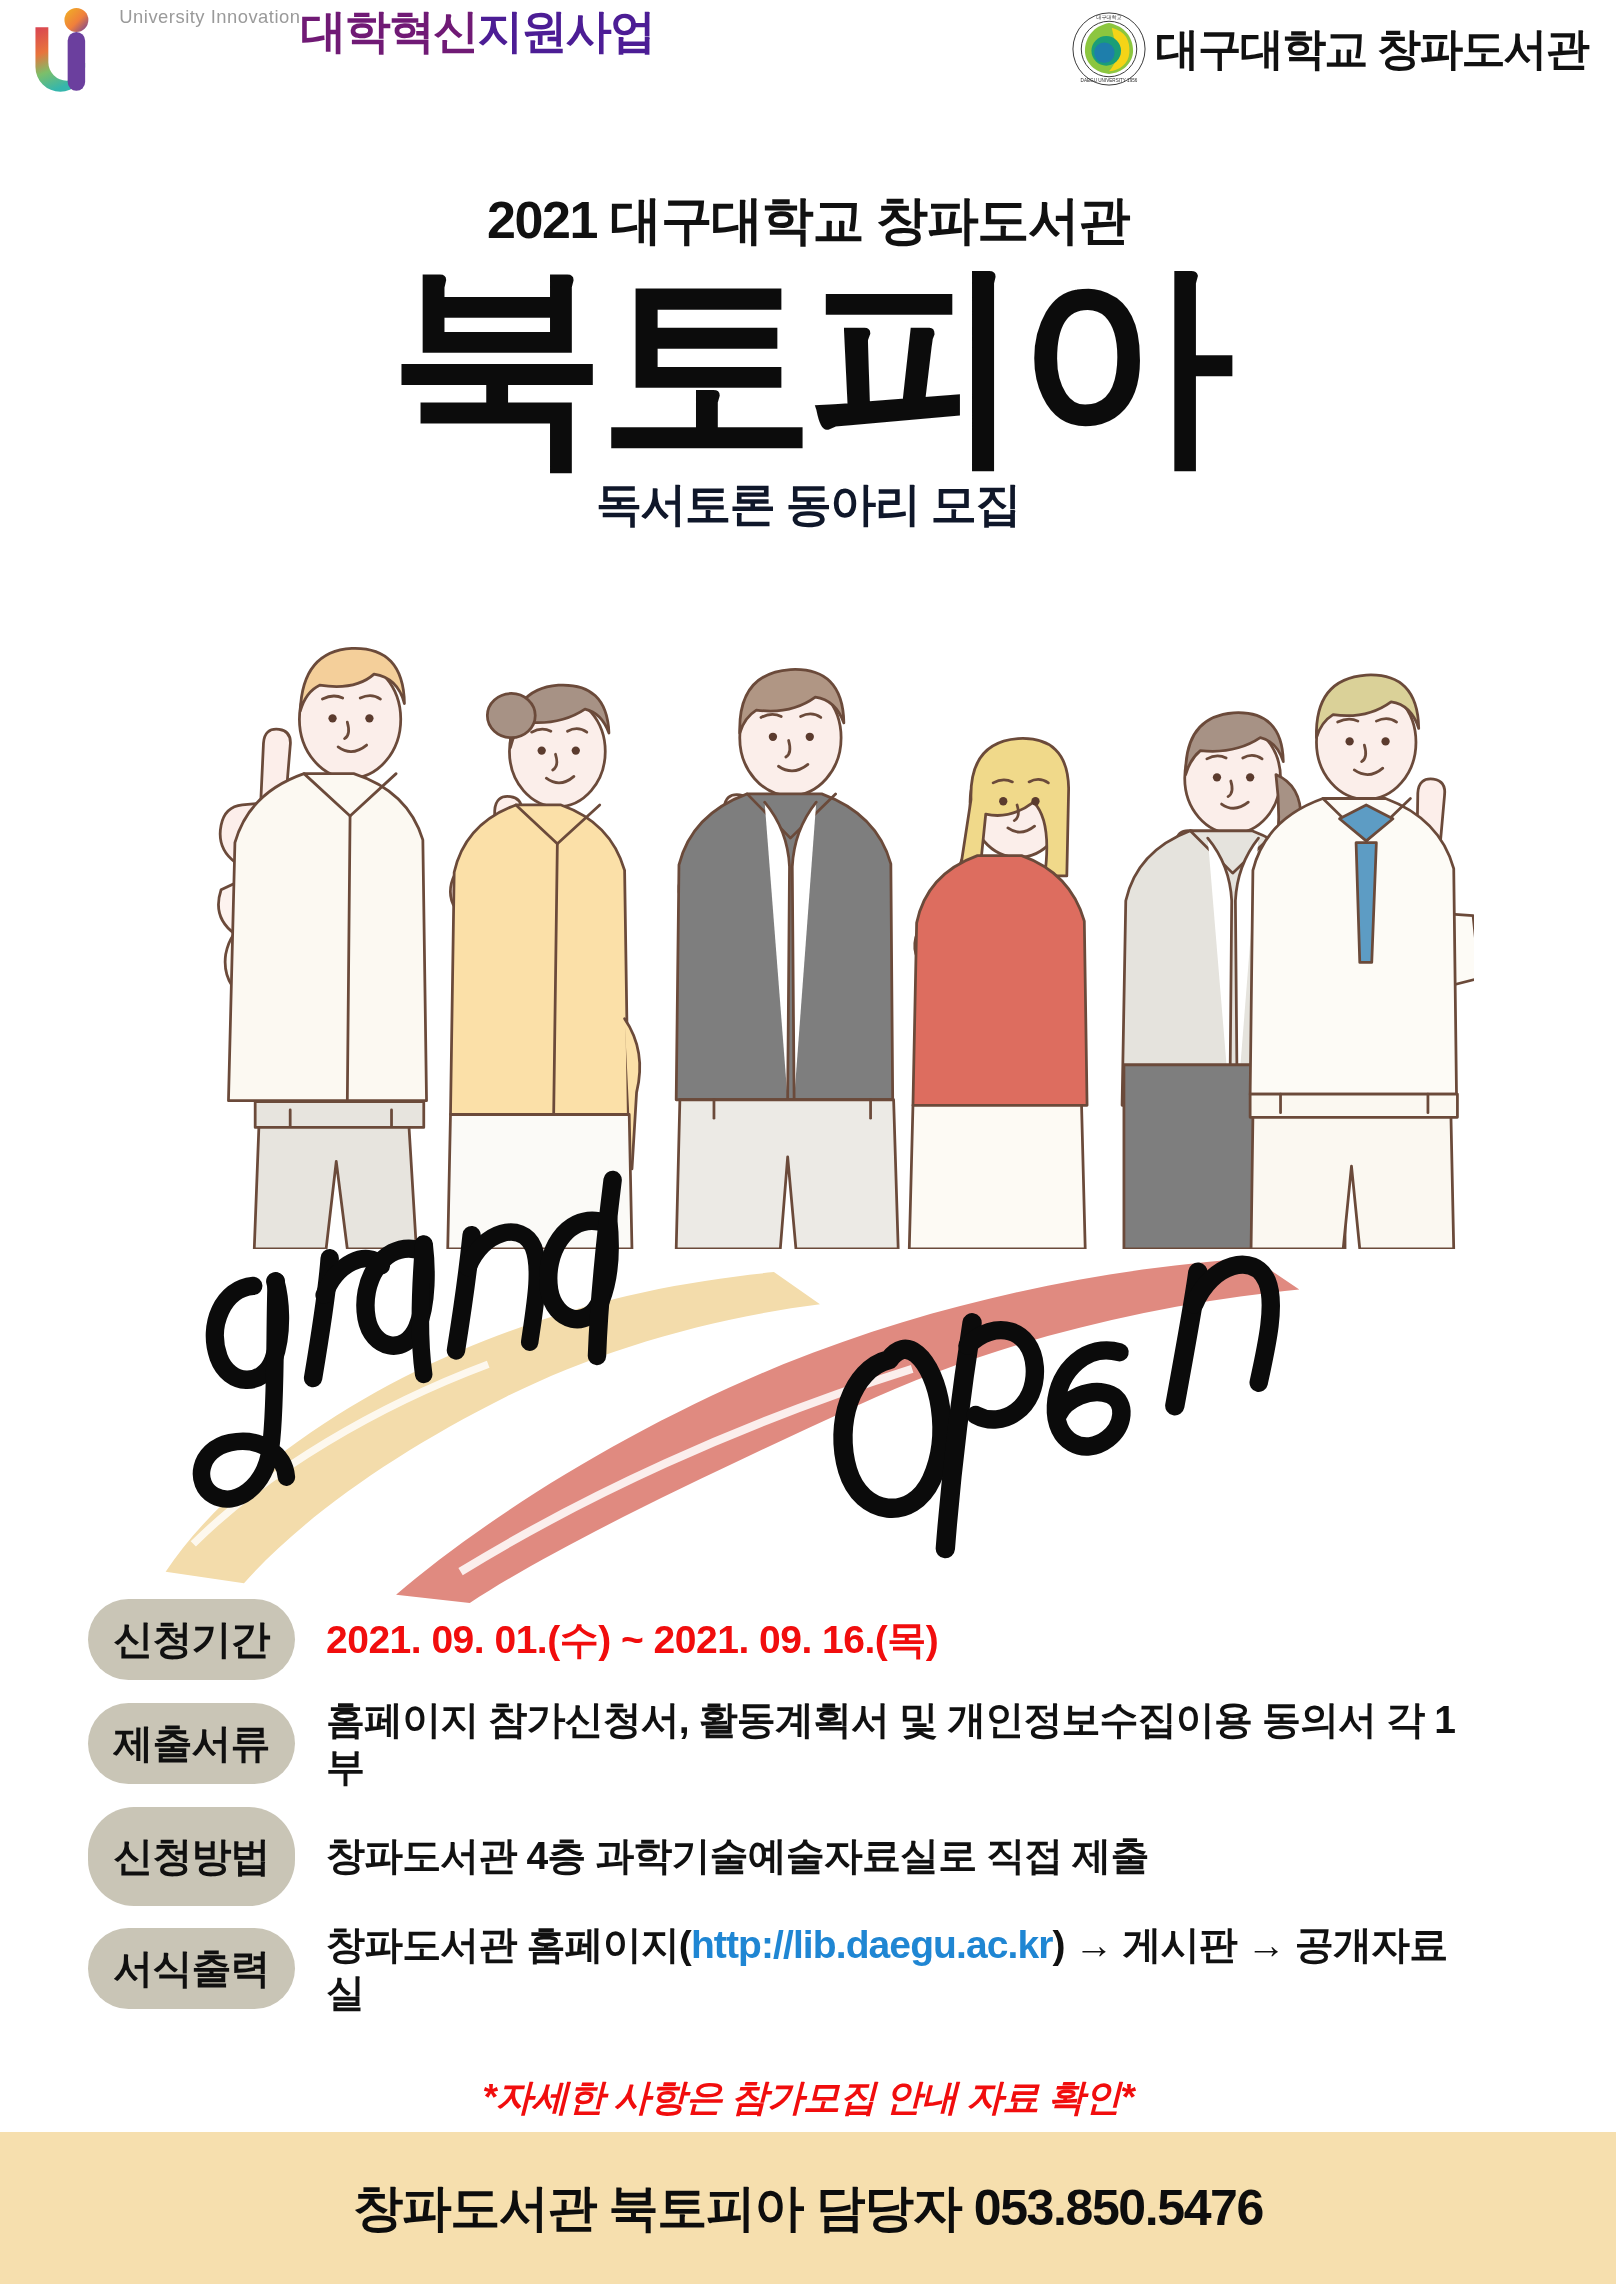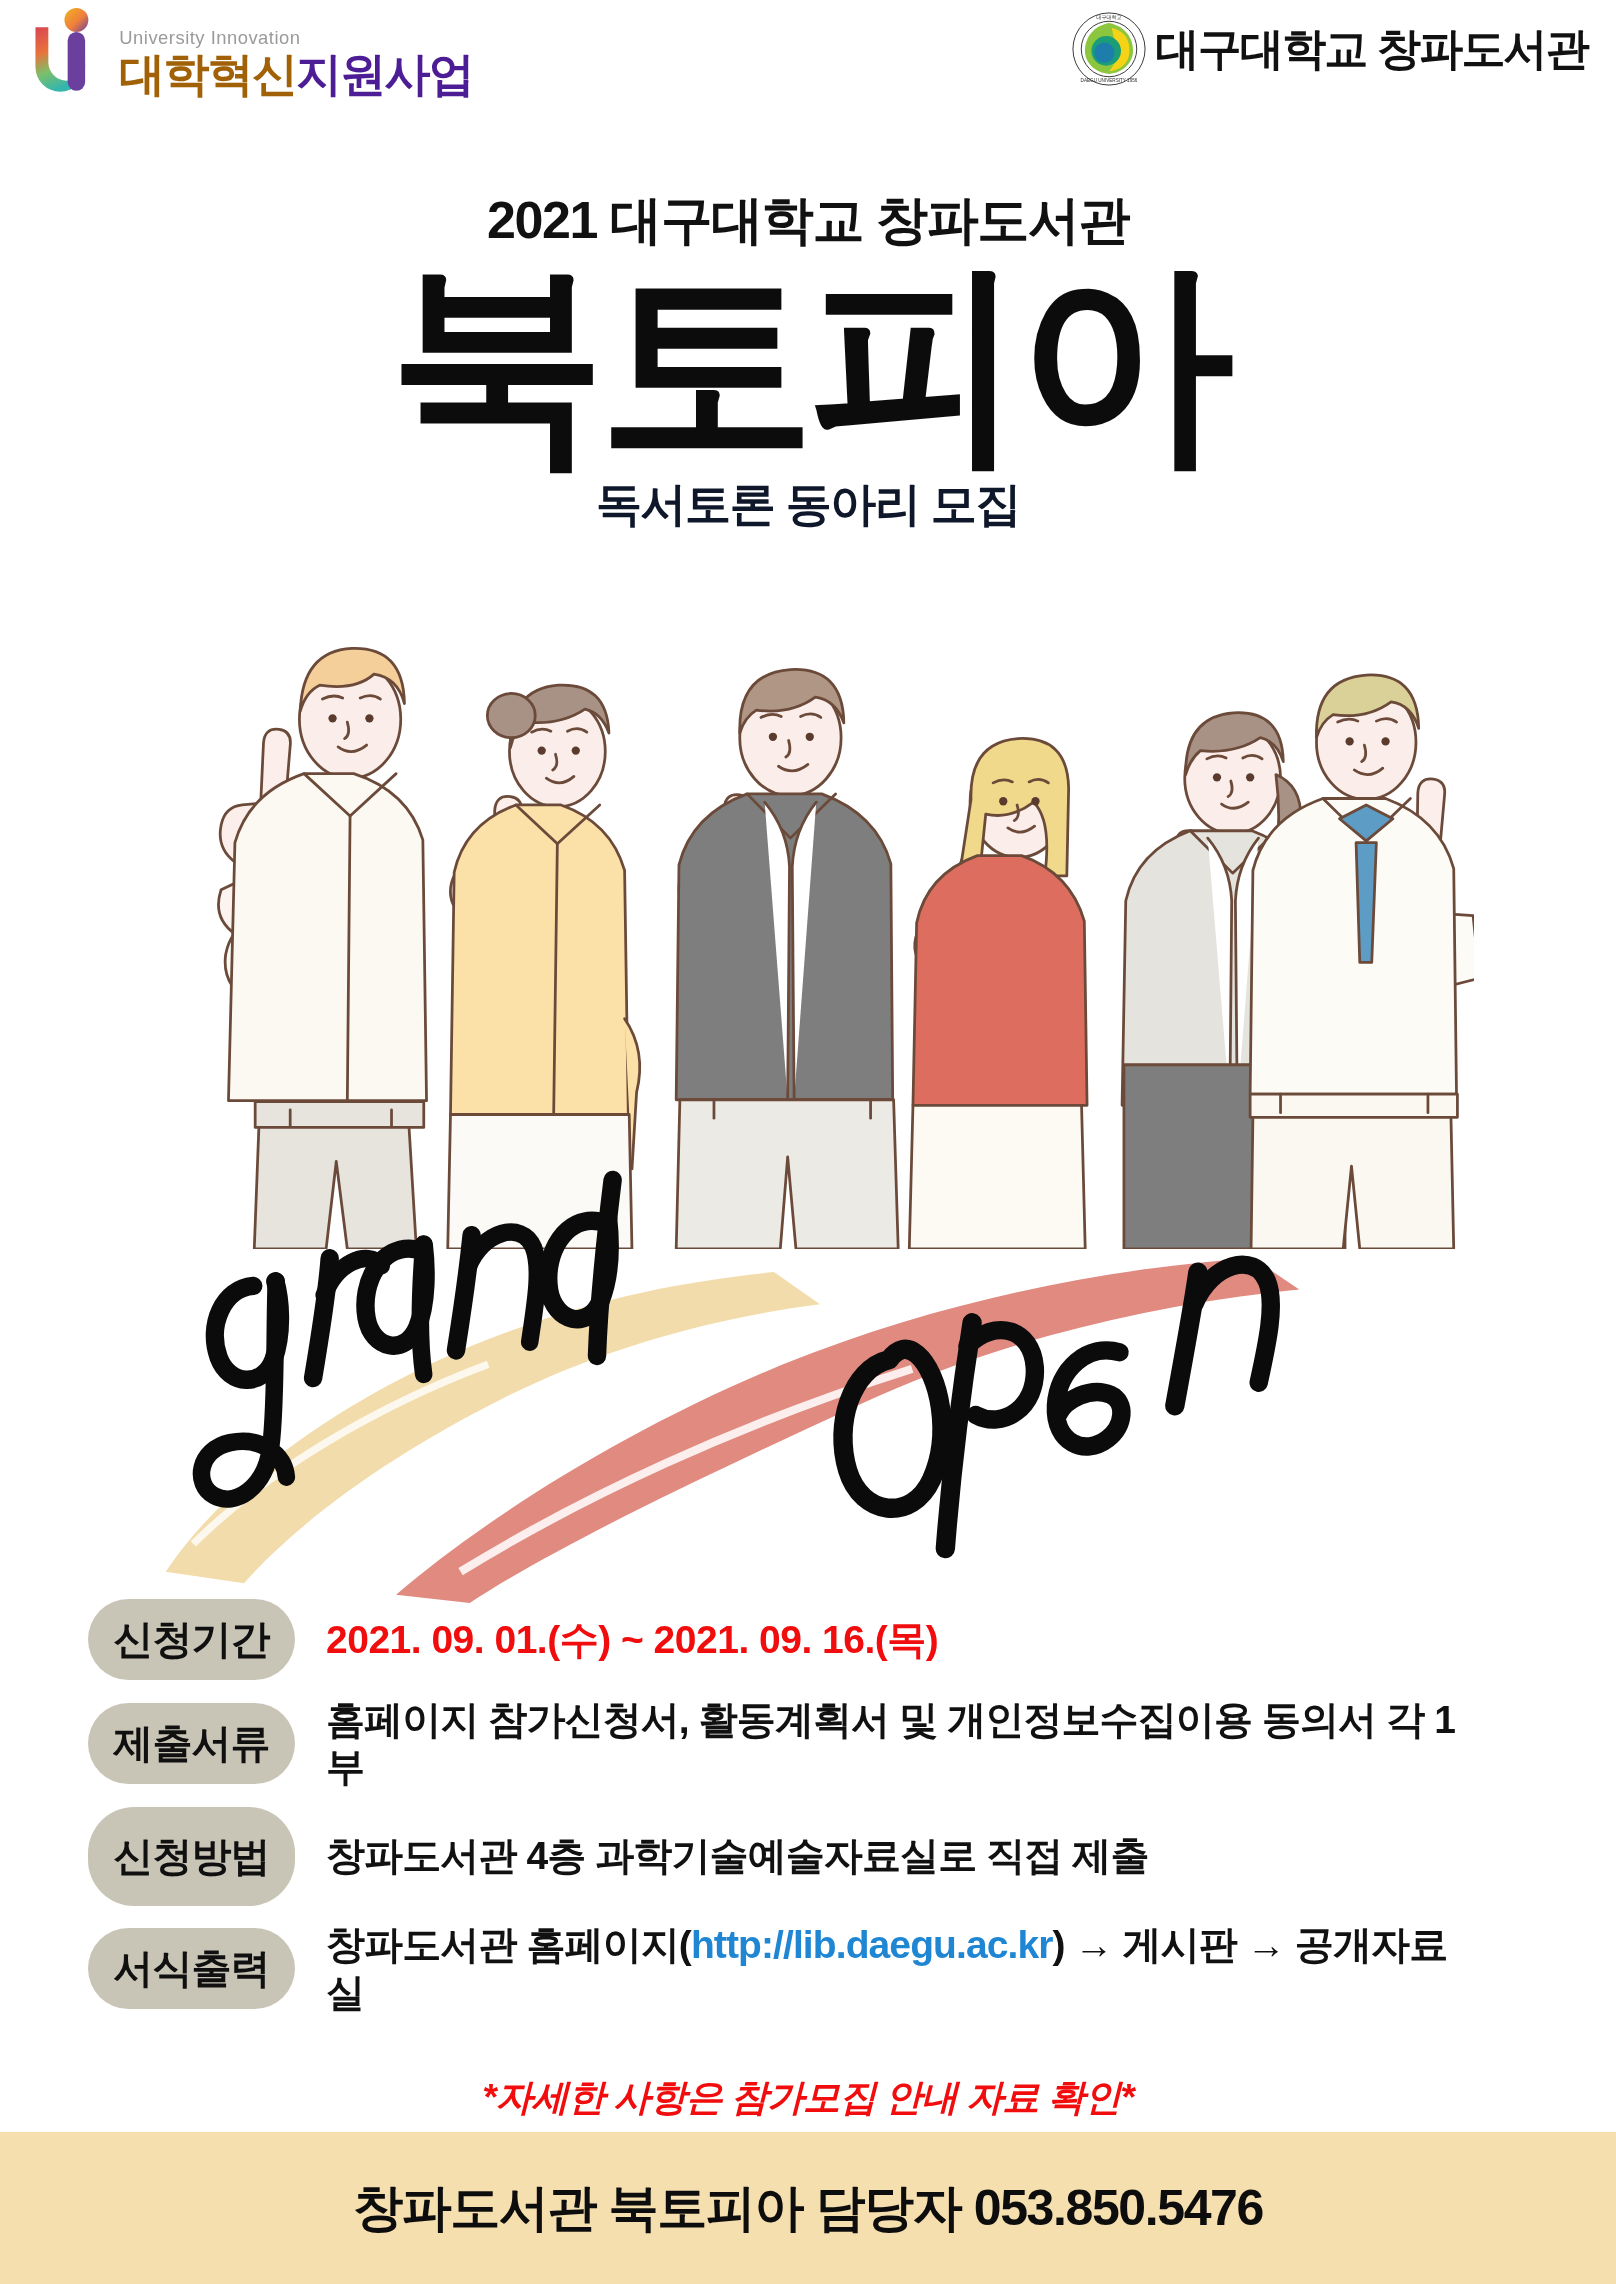--- a/index.html
+++ b/index.html
@@ -7,24 +7,24 @@
   body{
     width:1616px;height:2284px;position:relative;overflow:hidden;
     font-family:"Liberation Sans","DejaVu Sans",sans-serif;
     background:#ffffff;
   }
 
   
   .hdr{position:absolute;top:0;left:0;width:1616px;height:120px;}
   .logo-ui{position:absolute;left:28px;top:8.3px;display:flex;align-items:center;gap:8.3px;}
   .ui-mark{width:83px;height:92px;position:relative;flex:none;}
-  .ui-text{display:flex;flex-direction:column;justify-content:flex-end;height:92px;padding-bottom:3.7px;}
+  .ui-text{display:flex;justify-content:flex-end;height:92px;padding-bottom:3.7px;}
   .ui-eng{font-size:18.4px;color:#9a9a9a;letter-spacing:0.5px;line-height:1;margin-bottom:2.8px;font-weight:400;}
   .ui-kor{font-size:46px;line-height:1;font-weight:800;letter-spacing:-1.8px;white-space:nowrap;}
-  .ui-kor .r{color:#a16207;}
+  .ui-kor .r{color:#701a75;}
   .ui-kor .g{color:#4c1d95;}
 
   .logo-du{position:absolute;right:28px;top:12px;display:flex;align-items:center;gap:10px;}
   .du-emblem{width:74px;height:74px;flex:none;}
   .du-text{font-size:44px;font-weight:800;letter-spacing:-1.8px;color:#111;line-height:1;white-space:nowrap;}
 
   
   .title-block{position:absolute;left:0;top:194px;width:1616px;text-align:center;}
   .t-kicker{font-size:52px;font-weight:800;letter-spacing:-1.4px;color:#111;line-height:1;}
   .t-main{font-size:217px;font-weight:900;letter-spacing:-7.4px;color:#0c0c0c;line-height:0.95;margin-top:13px;

